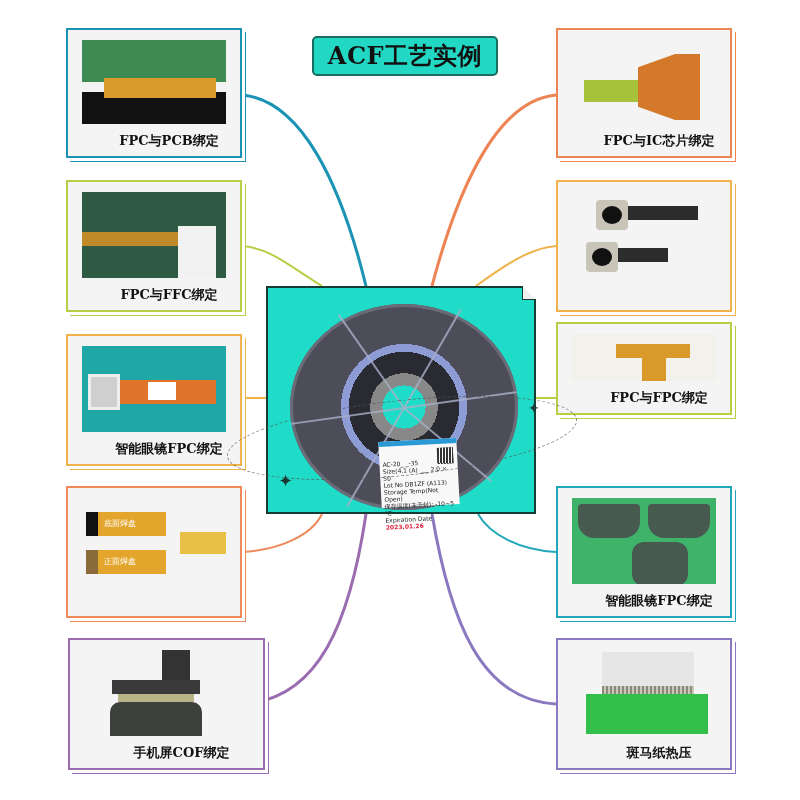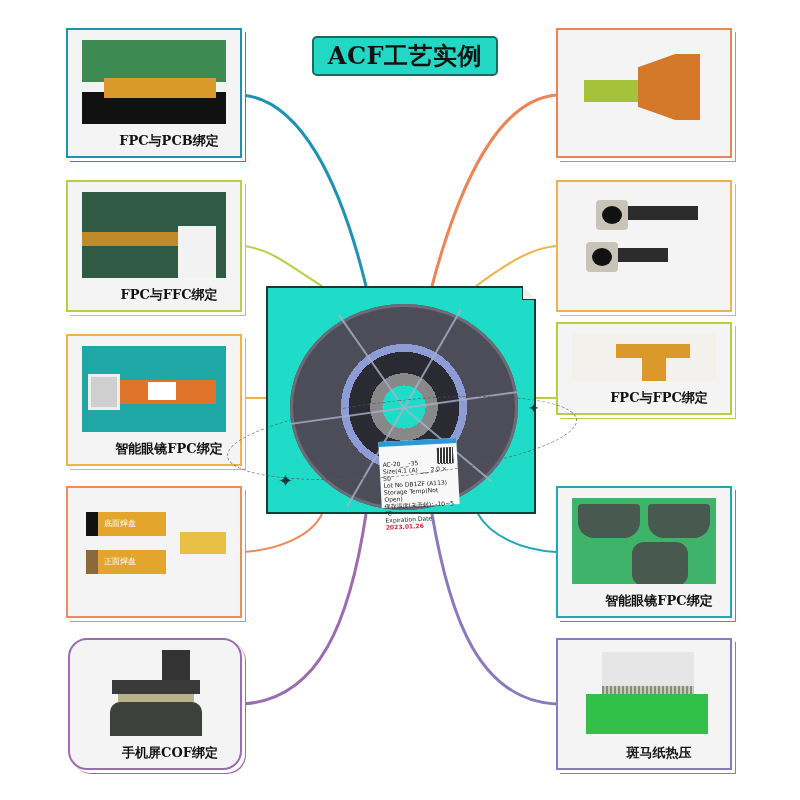--- a/index.html
+++ b/index.html
@@ -113,35 +113,36 @@
     <div class="fpc-strip" style="left:4px; top:14px; width:80px; height:24px; background:#e4a52c;"></div>
     <div style="position:absolute; left:4px; top:14px; width:12px; height:24px; background:#111;"></div>
     <span style="position:absolute; left:22px; top:20px; font-size:8px; color:#fff; font-family:'DejaVu Sans',sans-serif;">底面焊盘</span>
     <div class="fpc-strip" style="left:4px; top:52px; width:80px; height:24px; background:#e4a52c;"></div>
     <div style="position:absolute; left:4px; top:52px; width:12px; height:24px; background:#8a6a3a;"></div>
     <span style="position:absolute; left:22px; top:58px; font-size:8px; color:#fff; font-family:'DejaVu Sans',sans-serif;">正面焊盘</span>
     <div class="fpc-strip" style="left:98px; top:34px; width:46px; height:22px; background:#e8c046;"></div>
   </div>
 </div>
 
-<div class="card" style="--c:#9b6cb0; left:68px; top:638px; width:174px; height:132px;border-radius:19px;">
+<div class="card" style="--c:#9b6cb0; left:68px; top:638px; width:197px; height:132px;">
   <div class="photo" style="background:#f4f4f4;">
     <div style="position:absolute; left:78px; top:0; width:28px; height:30px; background:#333;"></div>
     <div style="position:absolute; left:28px; top:30px; width:88px; height:14px; background:#3a3a3a;"></div>
     <div style="position:absolute; left:34px; top:44px; width:76px; height:8px; background:#b9b38a;"></div>
     <div style="position:absolute; left:26px; top:52px; width:92px; height:46px; background:#3d403c; border-radius:10px 10px 0 0;"></div>
   </div>
   <div class="caption">手机屏COF绑定</div>
 </div>
 
 <div class="card" style="--c:#ee8454; left:556px; top:28px; width:176px; height:130px;">
   <div class="photo" style="background:#f4f4f4;">
     <div style="position:absolute; left:12px; top:40px; width:62px; height:22px; background:#a6c23a;"></div>
     <div class="fpc-strip" style="left:66px; top:14px; width:62px; height:66px; background:#d4782a; clip-path: polygon(0 20%, 60% 0, 100% 0, 100% 100%, 60% 100%, 0 80%);"></div>
   </div>
+  <div class="caption">FPC与IC芯片绑定</div>
 </div>
 
 <div class="card" style="--c:#f0b24a; left:556px; top:180px; width:176px; height:132px;">
   <div class="photo" style="background:#f4f4f4;">
     <div style="position:absolute; left:24px; top:8px; width:32px; height:30px; background:#c8c4b8; border-radius:4px;">
         <div style="margin:6px; width:20px; height:18px; border-radius:50%; background:#111;"></div>
       </div>
     <div style="position:absolute; left:56px; top:14px; width:70px; height:14px; background:#2c2c2c;"></div>
     <div style="position:absolute; left:14px; top:50px; width:32px; height:30px; background:#c8c4b8; border-radius:4px;">
         <div style="margin:6px; width:20px; height:18px; border-radius:50%; background:#111;"></div>

